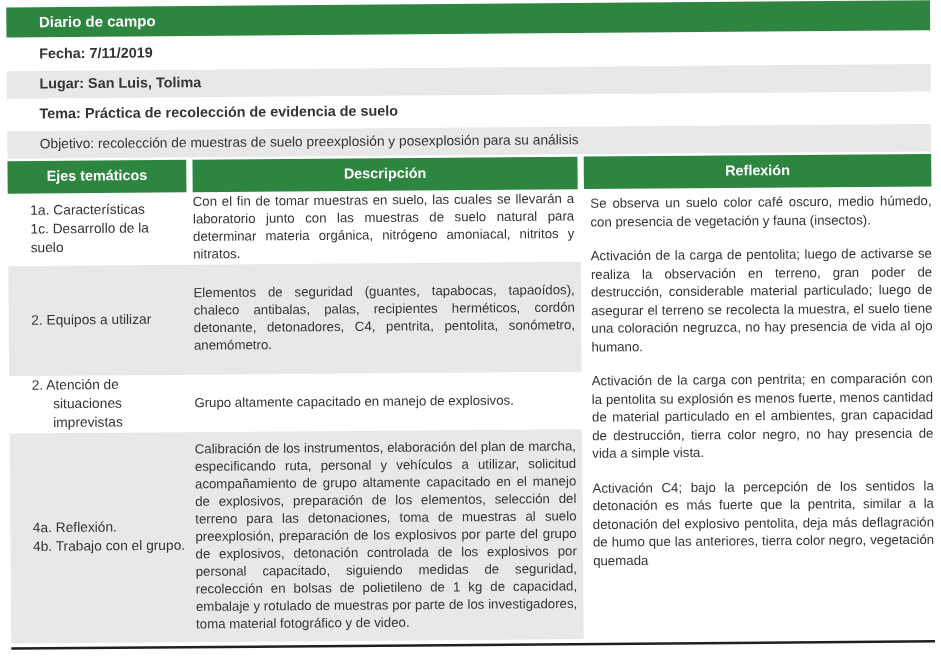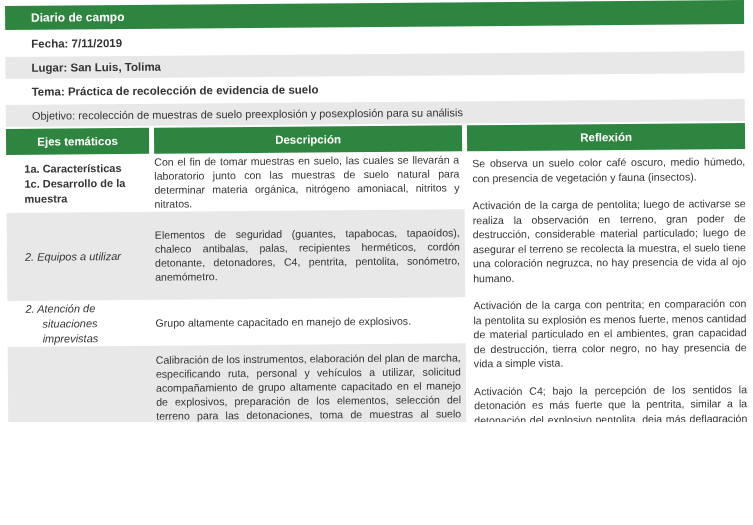--- a/index.html
+++ b/index.html
@@ -1,17 +1,17 @@
 <!DOCTYPE html>
 <html style="--green: #2e8540; --band: #e8e8e8;"><head>
 <meta charset="utf-8">
 <style>
   html,body{margin:0;padding:0;background:#fff;}
   .page{
-    position:relative;width:753px;height:422px;background:#ffffff;
+    position:relative;width:753px;height:525px;background:#ffffff;
     overflow:hidden;font-family:"Liberation Sans",sans-serif;color:#343434;
     -webkit-font-smoothing:antialiased;
   }
   .sheet{
     position:absolute;left:7px;top:3px;width:739px;
     transform:rotate(-0.45deg);transform-origin:50% 50%;
   }
   .title-bar{
     height:24px;line-height:24px;background:var(--green);
     color:#fff;font-weight:bold;font-size:12px;padding-left:26px;
@@ -39,22 +39,22 @@
   }
   .band.gray{background:var(--band);}
   .band1{height:58px;}
   .band2{height:88px;}
   .band3{height:46px;}
   .band4{height:168px;}
   .eje-cell{
     padding-left:18px;padding-right:6px;font-size:11px;line-height:15px;
     box-sizing:border-box;
   }
-  .eje-line{display:block;font-weight:bold;}
-  .eje-hang{display:block;padding-left:17px;text-indent:-17px;font-style:italic;}
+  .eje-line{display:block;}
+  .eje-hang{display:block;padding-left:17px;text-indent:-17px;}
   .desc-cell{
     padding-right:5px;font-size:10.6px;line-height:14px;
     text-align:justify;text-align-last:left;box-sizing:border-box;
   }
   .reflexion-col{
     flex:1;margin-left:8px;padding-top:5px;font-size:10.6px;
     line-height:14.5px;text-align:justify;text-align-last:left;
     box-sizing:border-box;
   }
   .reflexion-col p{margin:0 0 13px 0;}
@@ -90,21 +90,21 @@
       <div class="th">Descripción</div>
       <div class="th">Reflexión</div>
     </div>
 
     <div class="tbody">
       <div class="left-cols">
 
         <div class="band band1">
           <div class="eje-cell">
             <span class="eje-line">1a. Características</span>
-            <span class="eje-line">1c. Desarrollo de la muestra</span>
+            <span class="eje-line">1c. Desarrollo de la suelo</span>
           </div>
           <div class="desc-cell">Con el fin de tomar muestras en suelo, las cuales se llevarán a laboratorio junto con las muestras de suelo natural para determinar materia orgánica, nitrógeno amoniacal, nitritos y nitratos.</div>
         </div>
 
         <div class="band band2 gray">
           <div class="eje-cell">
             <span class="eje-hang">2.  Equipos a utilizar</span>
           </div>
           <div class="desc-cell">Elementos de seguridad (guantes, tapabocas, tapaoídos), chaleco antibalas, palas, recipientes herméticos, cordón detonante, detonadores, C4, pentrita, pentolita, sonómetro, anemómetro.</div>
         </div>
@@ -112,20 +112,21 @@
         <div class="band band3">
           <div class="eje-cell">
             <span class="eje-hang">2.  Atención de situaciones imprevistas</span>
           </div>
           <div class="desc-cell">Grupo altamente capacitado en manejo de explosivos.</div>
         </div>
 
         <div class="band band4 gray">
           <div class="eje-cell">
             <span class="eje-line">4a. Reflexión.</span>
+            <span class="eje-line">4b. Trabajo con el grupo.</span>
           </div>
           <div class="desc-cell">Calibración de los instrumentos, elaboración del plan de marcha, especificando ruta, personal y vehículos a utilizar, solicitud acompañamiento de grupo altamente capacitado en el manejo de explosivos, preparación de los elementos, selección del terreno para las detonaciones, toma de muestras al suelo preexplosión, preparación de los explosivos por parte del grupo de explosivos, detonación controlada de los explosivos por personal capacitado, siguiendo medidas de seguridad, recolección en bolsas de polietileno de 1 kg de capacidad, embalaje y rotulado de muestras por parte de los investigadores, toma material fotográfico y de video.</div>
         </div>
 
       </div>
 
       <div class="reflexion-col">
         <p>Se observa un suelo color café oscuro, medio húmedo, con presencia de vegetación y fauna (insectos).</p>
         <p>Activación de la carga de pentolita; luego de activarse se realiza la observación en terreno, gran poder de destrucción, considerable material particulado; luego de asegurar el terreno se recolecta la muestra, el suelo tiene una coloración negruzca, no hay presencia de vida al ojo humano.</p>
         <p>Activación de la carga con pentrita; en comparación con la pentolita su explosión es menos fuerte, menos cantidad de material particulado en el ambientes, gran capacidad de destrucción, tierra color negro, no hay presencia de vida a simple vista.</p>

